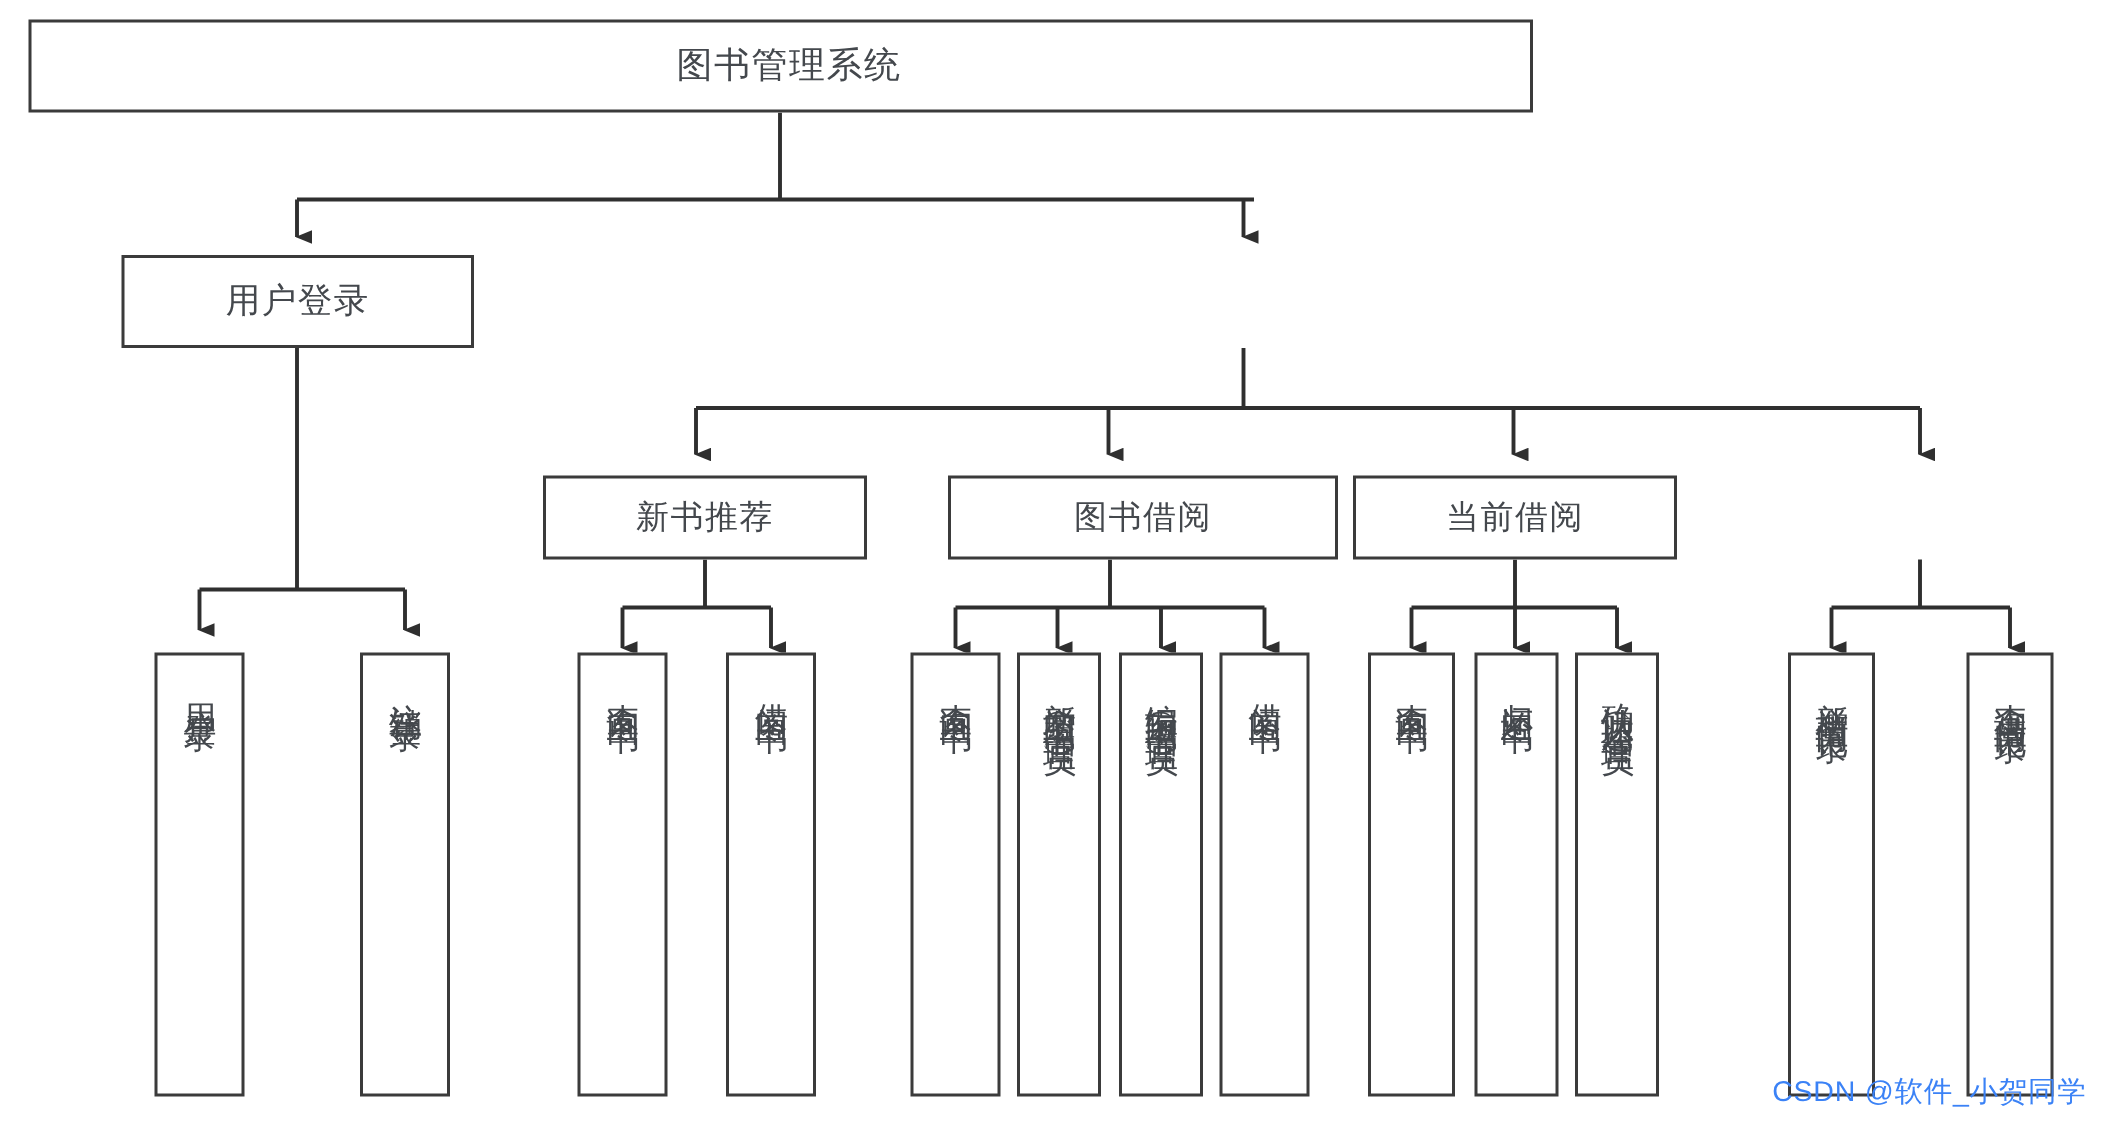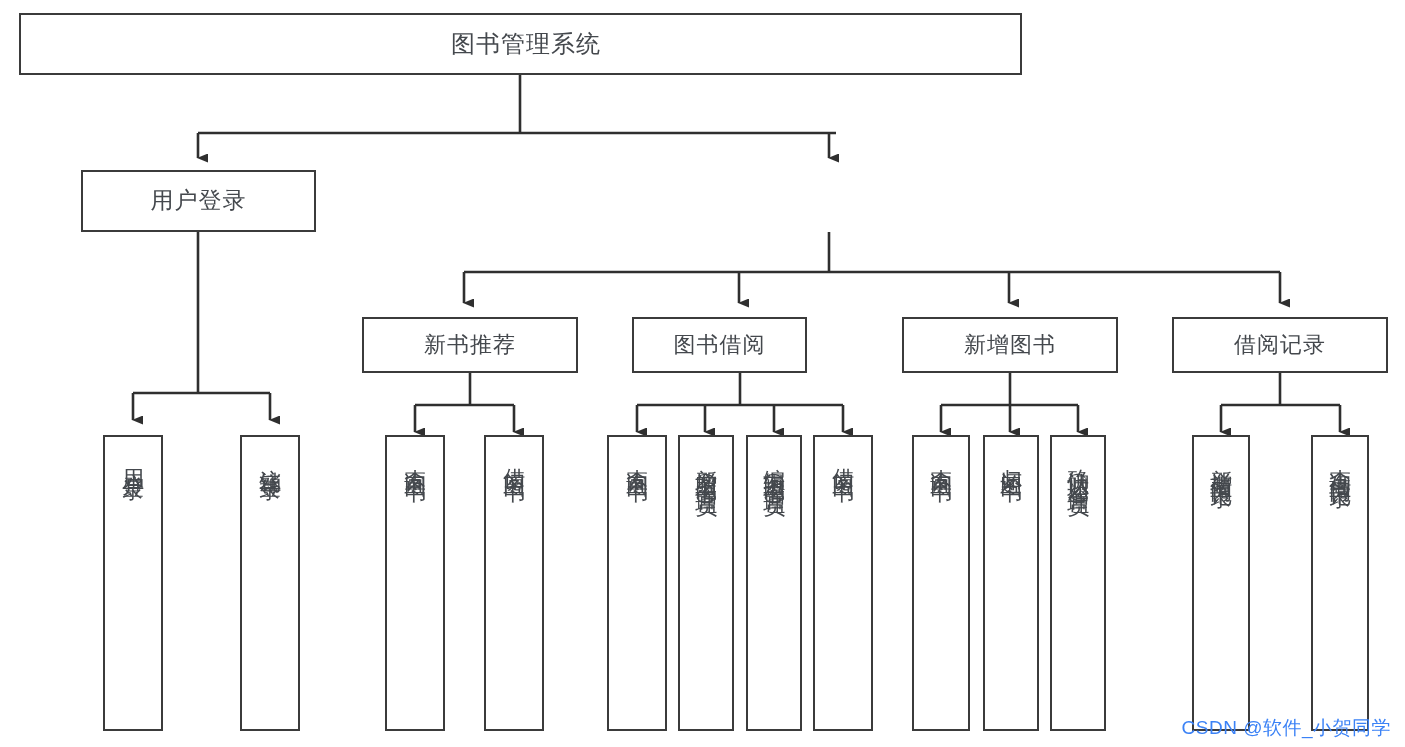--- a/index.html
+++ b/index.html
@@ -142,31 +142,28 @@
 
   <div class="node lvl2" style="left:81px; top:170px; width:235px; height:62px;">
     <span class="label">用户登录</span>
   </div>
 
 
   <div class="node lvl3" style="left:362px; top:317px; width:216px; height:56px;">
     <span class="label">新书推荐</span>
   </div>
 
-  <div class="node lvl3" style="left:632px; top:317px; width:175px; height:56px;">
+  <div class="node lvl3" style="left:632px; top:317px; width:260px; height:56px;">
     <span class="label">图书借阅</span>
   </div>
 
   <div class="node lvl3" style="left:902px; top:317px; width:216px; height:56px;">
-    <span class="label">新增图书</span>
-  </div>
-
-  <div class="node lvl3" style="left:1172px; top:317px; width:216px; height:56px;">
-    <span class="label">借阅记录</span>
-  </div>
+    <span class="label">当前借阅</span>
+  </div>
+
 
   <div class="node leaf" style="left:103px; top:435px; width:60px; height:296px;">
     <span class="label">用户登录</span>
   </div>
   <div class="node leaf" style="left:240px; top:435px; width:60px; height:296px;">
     <span class="label">注销登录</span>
   </div>
 
   <div class="node leaf" style="left:385px; top:435px; width:60px; height:296px;">
     <span class="label">查询图书</span>

